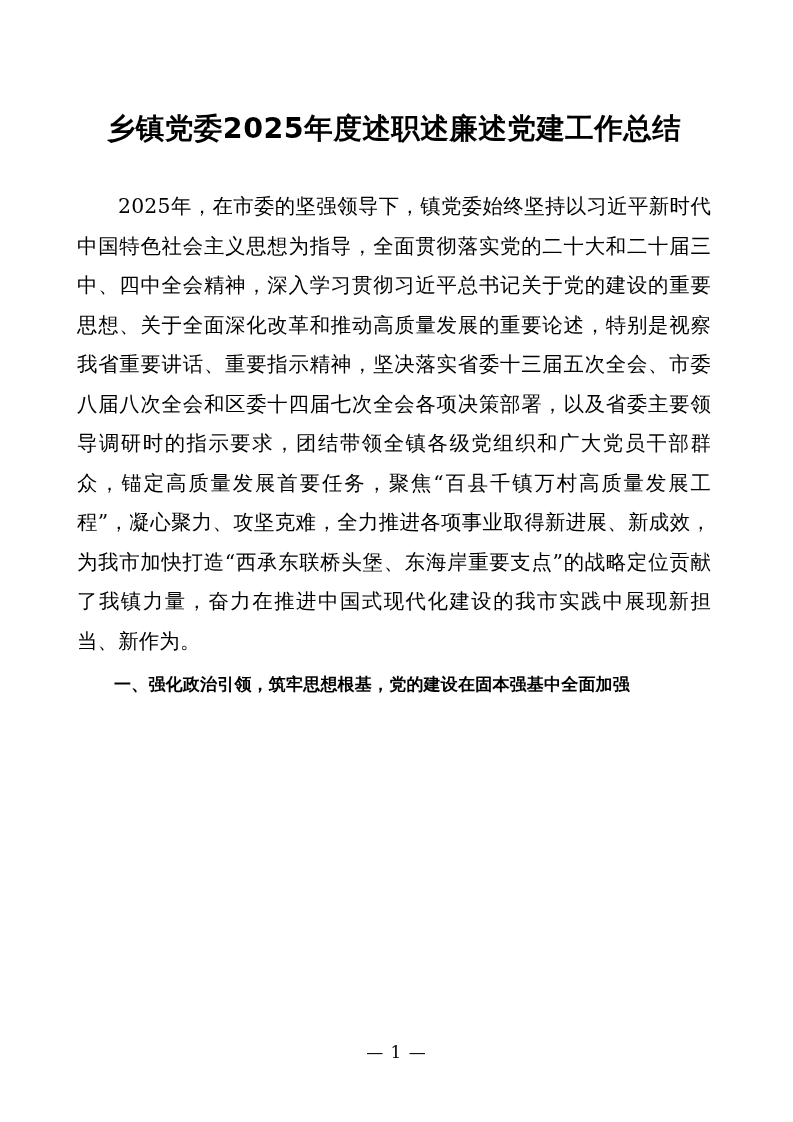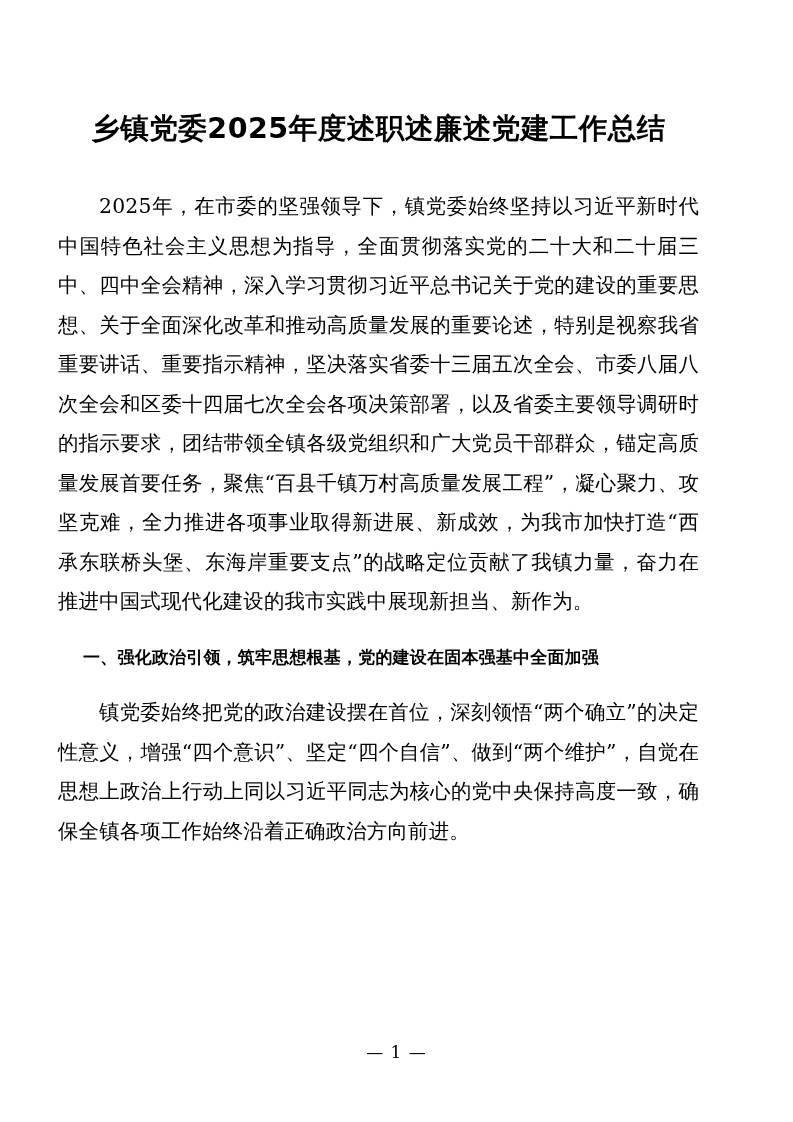--- a/index.html
+++ b/index.html
@@ -13,41 +13,41 @@
     font-family: "DejaVu Serif", "Liberation Serif", serif;
     color: #000000;
     position: relative;
     overflow: hidden;
   }
   .page {
     position: relative;
     width: 793px;
     height: 1122px;
     box-sizing: border-box;
-    padding: 95px 78px 0 42px;
+    padding: 95px 78px 0 73px;
   }
   .doc-title {
     font-family: "DejaVu Sans", "Liberation Sans", sans-serif;
     font-weight: bold;
     font-size: 28.5px;
     line-height: 44px;
     text-align: center;
     letter-spacing: 0.5px;
     margin: 0 14px 0 14px;
     padding-top: 12px;
   }
   .body-block {
     margin-top: 36px;
   }
   p.para {
     font-size: 20.4px;
     line-height: 39.5px;
     text-align: justify;
     text-justify: inter-ideograph;
-    margin: 16px;
+    margin: 4px;
     letter-spacing: 0.2px;
     text-indent: 41px;
   }
   p.heading {
     font-family: "DejaVu Sans", "Liberation Sans", sans-serif;
     font-weight: bold;
     font-size: 17px;
     line-height: 39.5px;
     text-align: justify;
     text-justify: inter-ideograph;
@@ -76,20 +76,19 @@
 <div class="page">
 
   <h1 class="doc-title">乡镇党委2025年度述职述廉述党建工作总结</h1>
 
   <div class="body-block">
 
     <p class="para">2025年，在市委的坚强领导下，镇党委始终坚持以习近平新时代中国特色社会主义思想为指导，全面贯彻落实党的二十大和二十届三中、四中全会精神，深入学习贯彻习近平总书记关于党的建设的重要思想、关于全面深化改革和推动高质量发展的重要论述，特别是视察我省重要讲话、重要指示精神，坚决落实省委十三届五次全会、市委八届八次全会和区委十四届七次全会各项决策部署，以及省委主要领导调研时的指示要求，团结带领全镇各级党组织和广大党员干部群众，锚定高质量发展首要任务，聚焦“百县千镇万村高质量发展工程”，凝心聚力、攻坚克难，全力推进各项事业取得新进展、新成效，为我市加快打造“西承东联桥头堡、东海岸重要支点”的战略定位贡献了我镇力量，奋力在推进中国式现代化建设的我市实践中展现新担当、新作为。</p>
 
     <p class="heading">一、强化政治引领，筑牢思想根基，党的建设在固本强基中全面加强</p>
 
-    <p class="para">镇党委始终把党的政治建设摆在首位，深刻领悟“两个确立”的决定性意义，增强“四个意识”、坚定“四个自信”、做到“两个维护”，自觉在思想上政治上行动上同以习近平同志为核心的党中央保持高度一致，确保全镇各项工作始终沿着正确政治方向前进。</p>
 
 
   </div>
 
   <div class="page-number">— 1 —</div>
 
 </div>
 
 </body></html>

